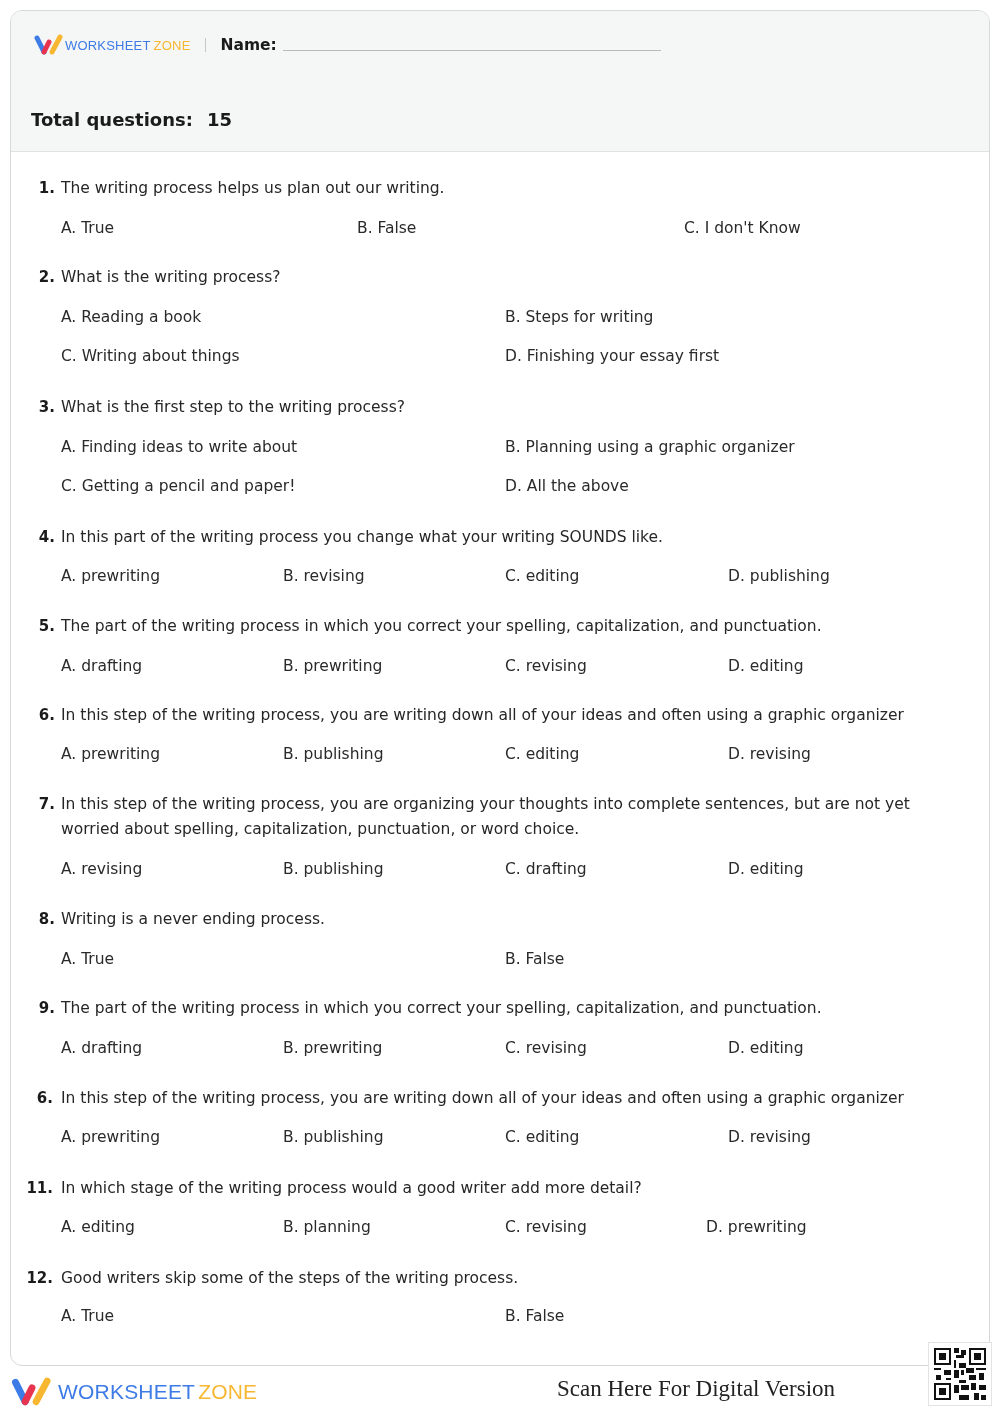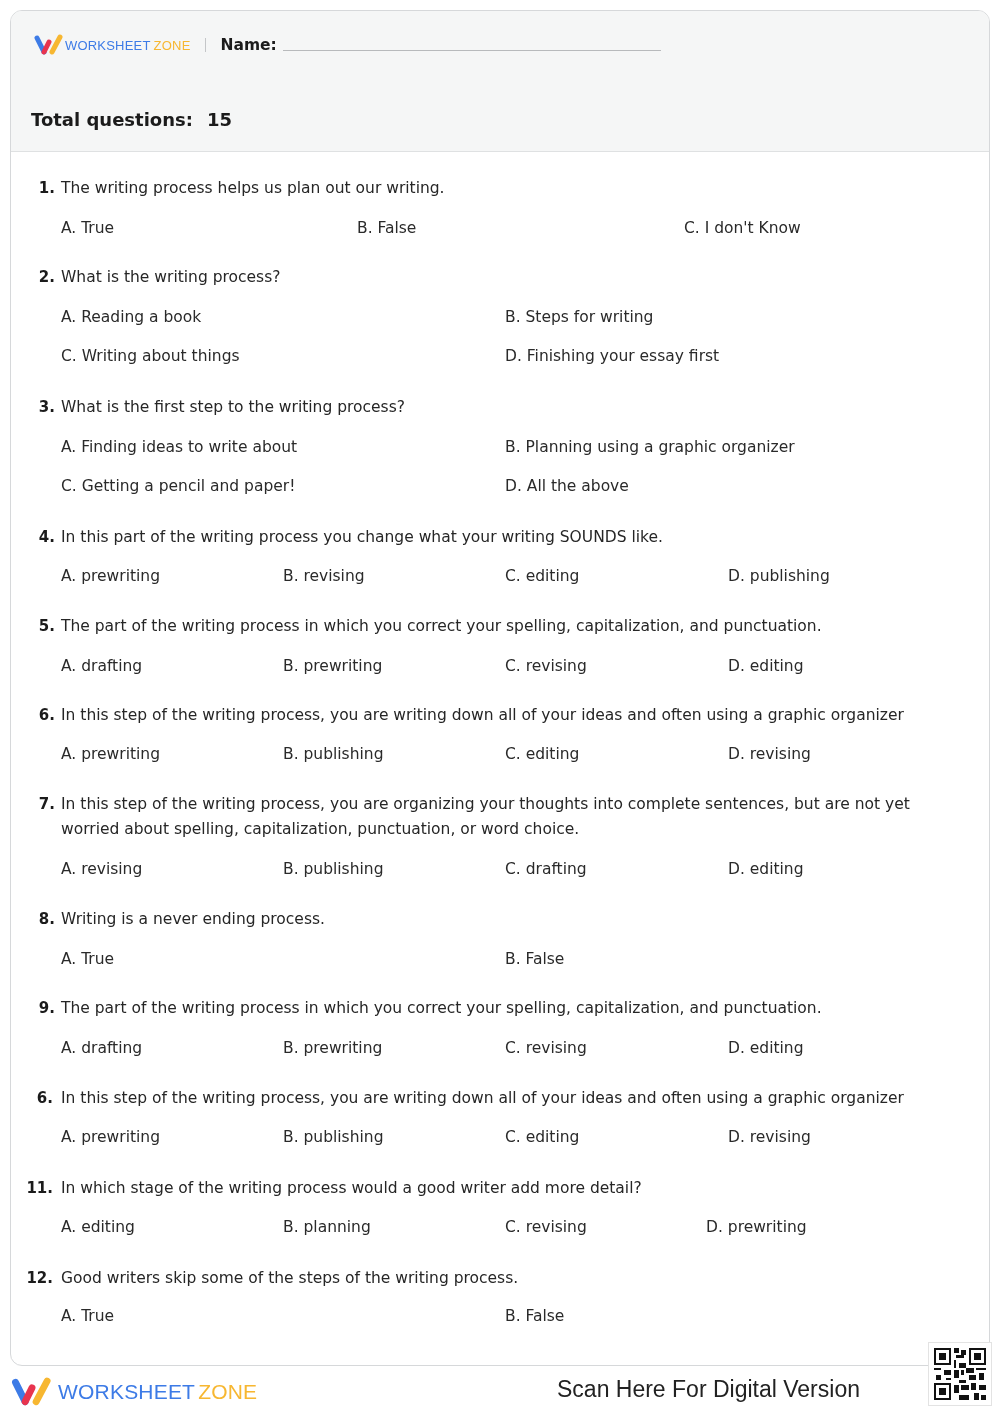--- a/index.html
+++ b/index.html
@@ -29,21 +29,21 @@
 
   .body { position: relative; }
   .q { position: absolute; left: 0; width: 980px; }
   .q-text { position: absolute; left: 50px; font-size: 15.5px; color: #262626; line-height: 25px; white-space: nowrap; }
   .q-num { position: absolute; font-weight: bold; font-size: 15px; color: #1b1b1b; line-height: 25px; text-align: right; width: 36px; }
   .opt { position: absolute; font-size: 15.5px; color: #2a2a2a; line-height: 22px; white-space: nowrap; }
 
   .footer { position: absolute; left: 0; top: 1366px; width: 1000px; height: 48px; }
   .footer-brand { position: absolute; left: 10px; top: 10px; display: flex; align-items: center; }
   .footer-brand .brand-text { font-size: 21px; }
-  .scan { position: absolute; left: 557px; top: 10px; font-family: Liberation Sans, sans-serif; font-size: 23px; color: #222; }
+  .scan { position: absolute; left: 557px; top: 10px; font-family: Liberation Serif, serif; font-size: 23px; color: #222; }
   .qr { position: absolute; left: 928px; top: 1342px; width: 64px; height: 64px; background: #fff; border: 1px solid #e3e3e3; padding: 5px; }
 </style>
 </head>
 <body>
 
 <div class="sheet">
   <div class="header">
     <div class="logo-row">
       <div class="brand">
         <svg width="32" height="22" viewBox="0 0 32 22">

